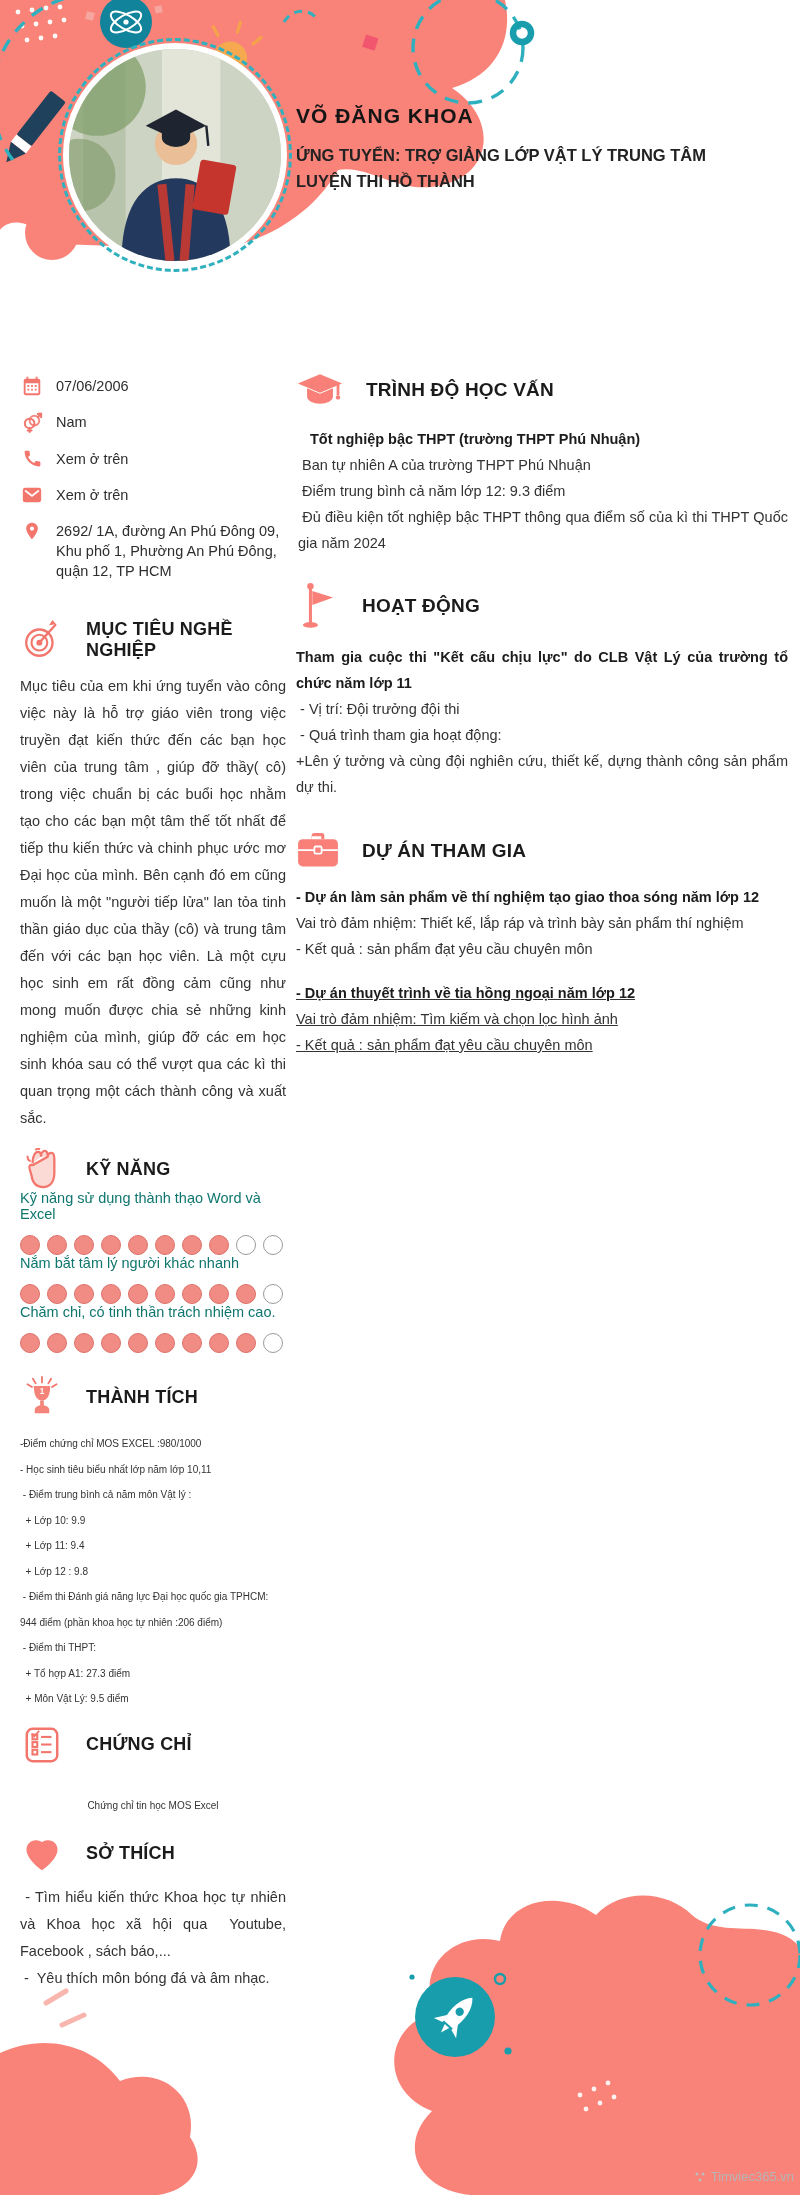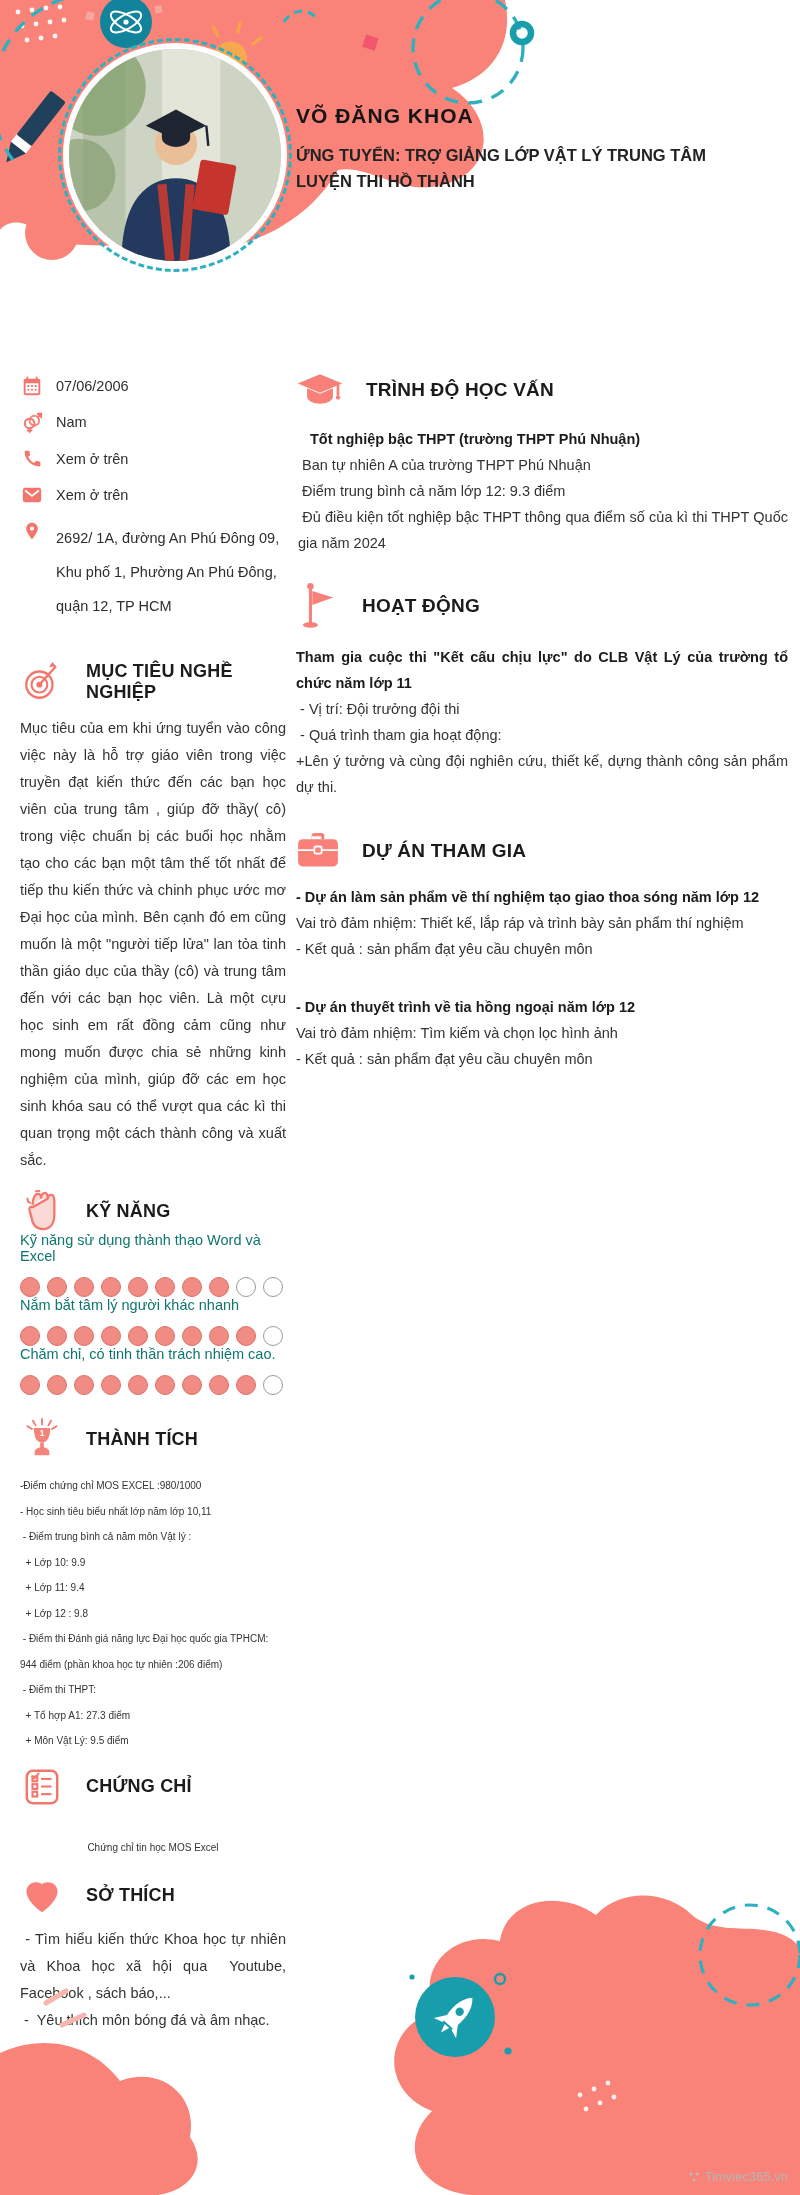--- a/index.html
+++ b/index.html
@@ -21,38 +21,38 @@
   .head-block{position:absolute;left:296px;top:104px;width:470px;}
   .cv-name{font-size:21px;font-weight:700;letter-spacing:1px;color:#151515;margin:0 0 14px 0;}
   .cv-title{font-size:16.5px;color:#222;line-height:1.6;width:412px;font-weight:bold;}
 
   
   .left-col{position:absolute;left:20px;top:376px;width:266px;}
   .right-col{position:absolute;left:296px;top:372px;width:492px;}
 
   .contact-row{display:flex;align-items:flex-start;gap:12px;margin-bottom:15px;font-size:14.5px;color:#2e2e2e;line-height:21px;}
   .contact-row .cicon{flex:0 0 24px;display:flex;justify-content:center;margin-top:-1px;}
-  .contact-row.address{line-height:34px;}
+  .contact-row.address{line-height:20px;}
 
   .sec-head{display:flex;align-items:center;gap:22px;color:#1b1b1b;}
   .sec-head .sicon{flex:0 0 44px;display:flex;justify-content:center;}
   .sec-head .stitle{font-weight:700;font-size:18px;letter-spacing:.2px;}
   .right-col .sec-head .stitle{font-size:19px;}
 
   .para{font-size:14.5px;line-height:27px;text-align:justify;color:#333;white-space:pre-wrap;}
   .lines{font-size:10px;line-height:25.5px;color:#333;white-space:pre-wrap;}
   .lines-j{font-size:14.5px;line-height:26px;color:#333;white-space:pre-wrap;text-align:justify;}
   .bold{font-weight:700;color:#1c1c1c;}
 
   .skill-label{font-size:14.5px;color:#0f766e;}
   .dots{display:flex;gap:7px;margin-top:13px;}
   .dot{width:20px;height:20px;border-radius:50%;background:#fff;border:1.6px solid #9a9a9a;box-sizing:border-box;}
   .dot.filled{background:#F18C84;border-color:#DC7169;}
 
-  .watermark{position:absolute;right:12px;top:2169px;display:flex;align-items:center;gap:5px;
+  .watermark{position:absolute;right:6px;top:2169px;display:flex;align-items:center;gap:5px;
              font-size:13px;color:#b5b5b5;}
 </style>
 </head>
 <body>
 
 <div class="page">
 
   <svg class="deco top" width="800" height="280" viewBox="0 0 800 280">
 
     <path d="M0,0 L505,0 C514,42 494,76 452,88 C500,120 492,176 438,186 C398,194 368,164 338,170
@@ -364,21 +364,21 @@
           <rect x="20" y="16" width="8" height="8" rx="1.6" fill="#F88078" stroke="#ffffff" stroke-width="2"></rect>
         </svg>
       </span>
       <span class="stitle">DỰ ÁN THAM GIA</span>
     </div>
     <div style="margin-top:14px;">
       <div class="lines-j bold">- Dự án làm sản phẩm về thí nghiệm tạo giao thoa sóng năm lớp 12</div>
       <div class="lines-j">Vai trò đảm nhiệm: Thiết kế, lắp ráp và trình bày sản phẩm thí nghiệm
 - Kết quả : sản phẩm đạt yêu cầu chuyên môn</div>
     </div>
-    <div style="margin-top:32px;">
+    <div style="margin-top:18px;text-decoration:underline;">
       <div class="lines-j bold">- Dự án thuyết trình về tia hồng ngoại năm lớp 12</div>
       <div class="lines-j">Vai trò đảm nhiệm: Tìm kiếm và chọn lọc hình ảnh
 - Kết quả : sản phẩm đạt yêu cầu chuyên môn</div>
     </div>
 
   </div>
 
   <svg class="deco bottom" width="800" height="310" viewBox="0 0 310 310" style="width:800px;height:310px;" preserveAspectRatio="none">
   </svg>
   <svg class="deco bottom" width="800" height="310" viewBox="0 0 800 310">

